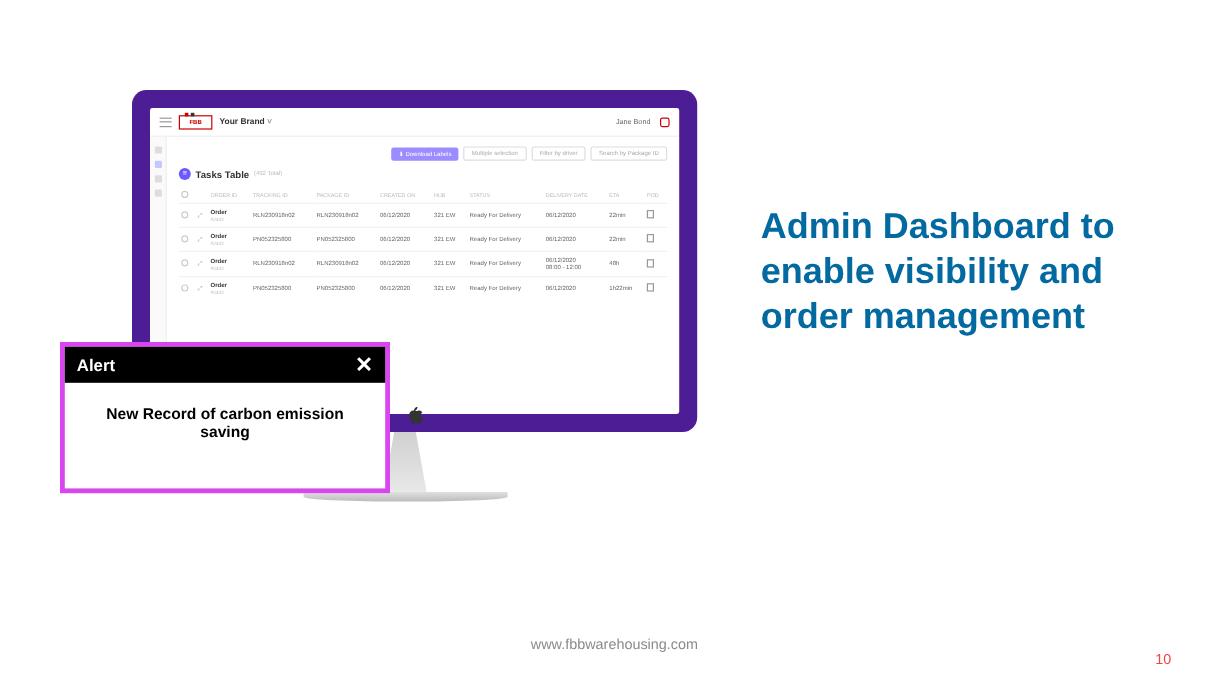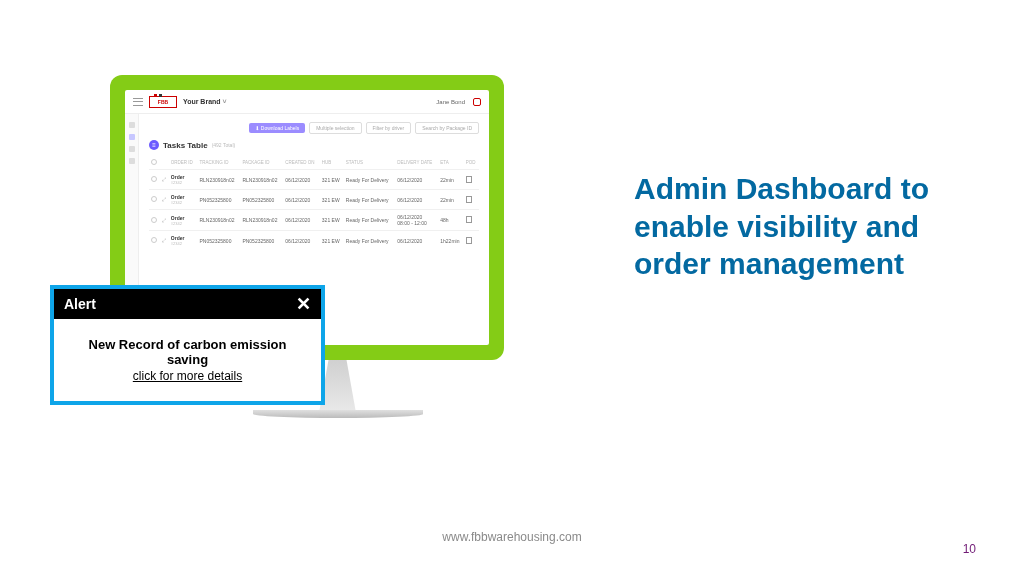--- a/index.html
+++ b/index.html
@@ -1,19 +1,19 @@
 <!DOCTYPE html>
 <html><head>
 <meta charset="utf-8">
 <style>
 *{margin:0;padding:0;box-sizing:border-box;font-family:Arial,Helvetica,sans-serif}
 body{width:1024px;height:576px;background:#fff;position:relative;overflow:hidden}
 .slide{width:100%;height:100%;position:relative}
 .monitor{position:absolute;left:110px;top:75px;width:455px;height:360px}
-.bezel{width:394px;height:285px;background:#84cc16;border-radius:12px;padding:15px;position:relative}
+.bezel{width:471px;height:285px;background:#4c1d95;border-radius:12px;padding:15px;position:relative}
 .screen{width:100%;height:100%;background:#fff;border-radius:2px;overflow:hidden;font-size:6px;color:#333}
 .topbar{height:24px;display:flex;align-items:center;padding:0 8px;border-bottom:1px solid #eee}
 .menu-icon{width:10px;height:8px;margin-right:6px;display:flex;flex-direction:column;justify-content:space-between}
 .menu-icon span{height:1px;background:#999;display:block}
 .logo{width:28px;height:12px;background:#fff;border:1px solid #c00;position:relative;margin-right:6px;display:flex;align-items:center;justify-content:center;font-size:5px;font-weight:bold;color:#c00}
 .logo::before{content:"";position:absolute;top:-3px;left:4px;width:3px;height:3px;background:#c00}
 .logo::after{content:"";position:absolute;top:-3px;left:9px;width:3px;height:3px;background:#333}
 .brand{font-weight:bold;font-size:7px}
 .brand::after{content:" ˅";color:#999}
 .topbar-right{margin-left:auto;display:flex;align-items:center;gap:8px}
@@ -36,29 +36,29 @@
 td{padding:4px 2px;border-top:1px solid #f0f0f0;color:#666}
 .cb{width:6px;height:6px;border:1px solid #ccc;border-radius:50%;display:inline-block}
 .expand{color:#999}
 .order-cell{display:flex;flex-direction:column}
 .order-main{font-weight:bold;color:#333;font-size:5px}
 .order-sub{color:#bbb;font-size:4px}
 .doc-icon{width:6px;height:7px;border:1px solid #999;display:inline-block}
 .apple-logo{position:absolute;bottom:6px;left:50%;transform:translateX(-50%);width:14px;height:16px;color:#333}
 .stand-neck{width:60px;height:50px;background:linear-gradient(#d0d0d0,#e8e8e8);margin:0 auto;clip-path:polygon(35% 0,65% 0,80% 100%,20% 100%)}
 .stand-base{width:170px;height:8px;background:linear-gradient(#e0e0e0,#bbb);margin:0 auto;border-radius:0 0 50% 50%}
-.alert-box{position:absolute;left:50px;top:285px;width:275px;background:#fff;border:4px solid #0ea5e9;z-index:10}
+.alert-box{position:absolute;left:50px;top:285px;width:275px;background:#fff;border:4px solid #d946ef;z-index:10}
 .alert-header{background:#000;color:#fff;padding:6px 10px;display:flex;justify-content:space-between;align-items:center;font-size:14px;font-weight:bold}
 .alert-close{font-size:18px;cursor:pointer;line-height:1}
 .alert-body{padding:18px 16px;text-align:center}
-.alert-msg{font-weight:bold;font-size:13px;margin-bottom:2px}
+.alert-msg{font-weight:bold;font-size:13px;margin-bottom:22px}
 .alert-link{font-size:12px;text-decoration:underline;cursor:pointer}
 .headline{position:absolute;right:70px;top:170px;width:320px;font-size:30px;font-weight:bold;line-height:1.25;color:#0369a1}
 .footer-url{position:absolute;bottom:32px;left:50%;transform:translateX(-50%);font-size:12px;color:#8a8a8a}
-.page-num{position:absolute;bottom:20px;right:48px;font-size:12px;color:#701a75}
+.page-num{position:absolute;bottom:20px;right:48px;font-size:12px;color:#ef4444}
 </style>
 </head>
 <body>
 
 <div class="slide">
   <div class="monitor">
     <div class="bezel">
       <div class="screen">
         <div class="topbar">
           <div class="menu-icon">
@@ -195,20 +195,19 @@
     <div class="stand-base"></div>
   </div>
 
   <div class="alert-box">
     <div class="alert-header">
       <span>Alert</span>
       <span class="alert-close">✕</span>
     </div>
     <div class="alert-body">
       <div class="alert-msg">New Record of carbon emission saving</div>
-      <div class="alert-link">click for more details</div>
     </div>
   </div>
 
   <div class="headline">Admin Dashboard to enable visibility and order management</div>
   <div class="footer-url">www.fbbwarehousing.com</div>
   <div class="page-num">10</div>
 </div>
 
 </body></html>

